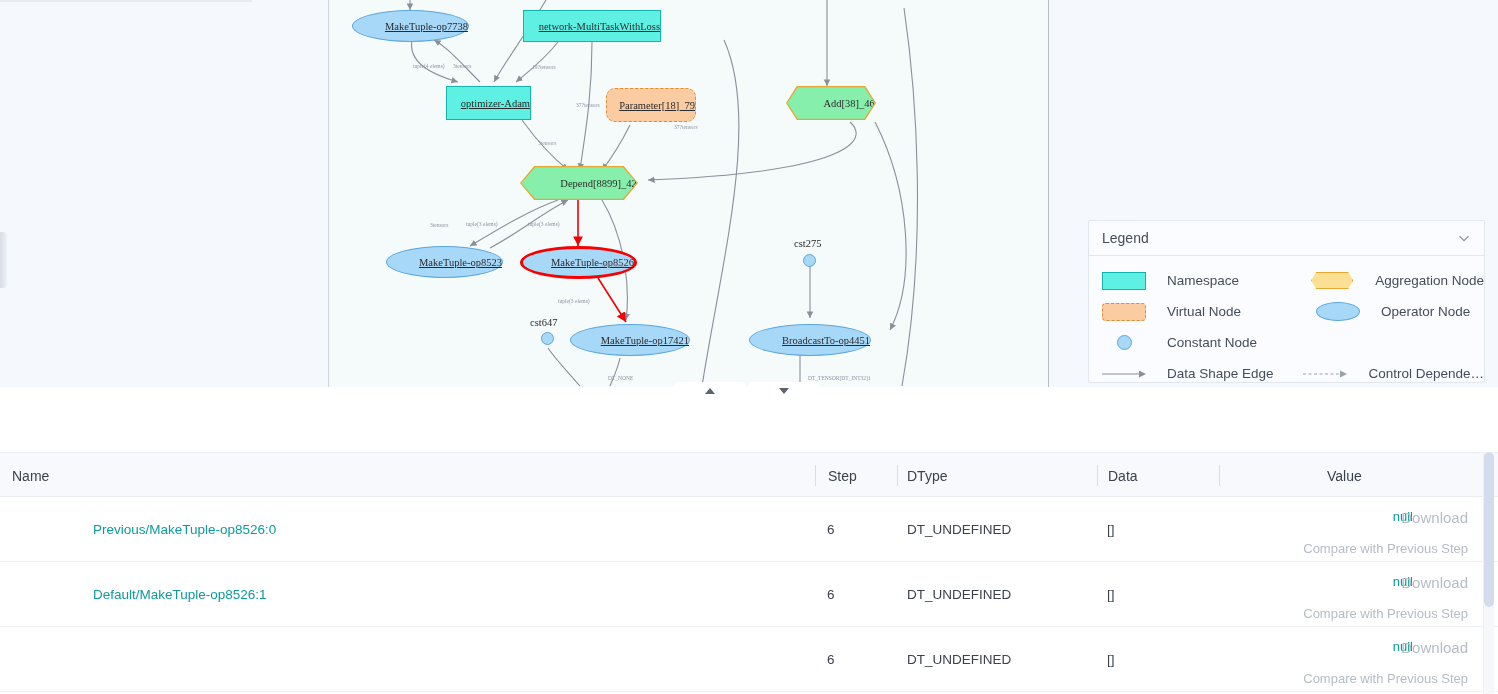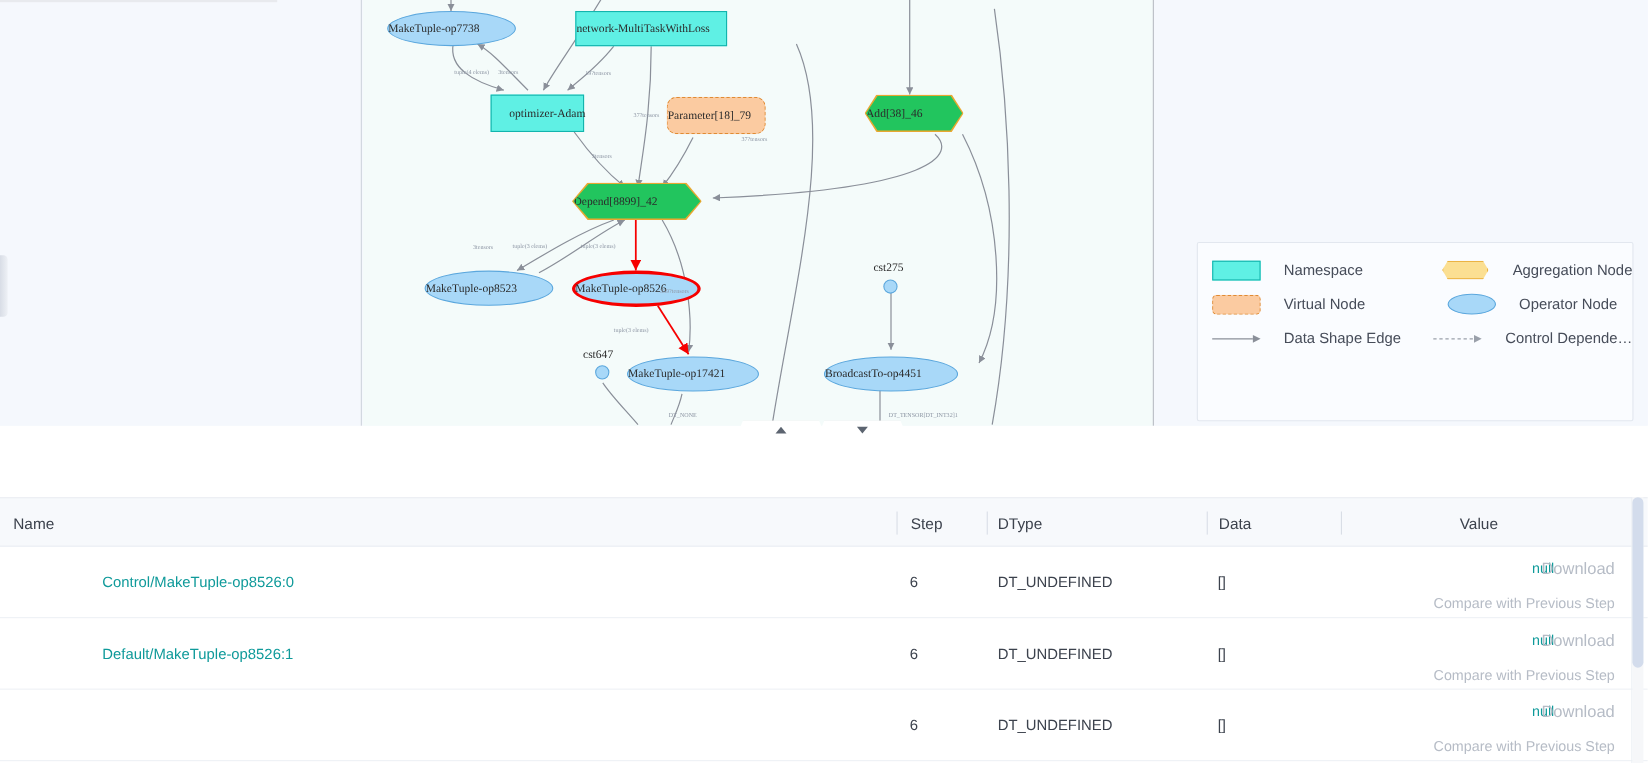--- a/index.html
+++ b/index.html
@@ -39,32 +39,32 @@
   .graph-right-pane {
     position: absolute; left: 1050px; top: 0; width: 448px; height: 387px;
     background: #f5f8fd;
   }
   .top-teal-bar {
     position: absolute; left: 852px; top: -10px; width: 118px; height: 12px;
     border: 2px solid #00a5a7; border-top: none; background: #fff;
   }
 
   
-  .node { position: absolute; display: flex; align-items: center; justify-content: flex-start;
-          font-family: "Liberation Serif", serif; color: #2b2b2b; white-space: nowrap; }
+  .node { position: absolute; display: flex; align-items: center; justify-content: flex-end;
+          font-family: "Liberation Serif", serif; color: #2b2b2b; white-space: nowrap; text-decoration: underline; }
   .n-op { background: #a8d8f8; border: 1px solid #5ba7dd; border-radius: 50%; font-size: 10.5px; }
   .n-op.highlight { border: 3px solid #f60000; }
   .n-ns { background: #5ff0e4; border: 1px solid #13b4ad; font-size: 10.5px; }
   .n-virtual { background: #fbcba1; border: 1.5px dashed #e08b34; border-radius: 9px; font-size: 10.5px; }
   .n-agg-wrap { position: absolute; }
   .n-agg-border { position:absolute; inset:0;
            background: #e8a830;
            clip-path: polygon(12% 0, 88% 0, 100% 50%, 88% 100%, 12% 100%, 0 50%); }
   .n-agg-fill { position:absolute; inset:1.3px;
-           background: #22c55e; display:flex; align-items:center; justify-content:flex-start;
+           background: #86efac; display:flex; align-items:center; justify-content:flex-end;
            clip-path: polygon(12% 0, 88% 0, 100% 50%, 88% 100%, 12% 100%, 0 50%);
            font-family:"Liberation Serif",serif; font-size:10.5px; color:#2b2b2b; }
   .n-const { position: absolute; width: 13px; height: 13px; border-radius: 50%;
              background: #a8d8f8; border: 1px solid #5ba7dd; }
   .const-label { position: absolute; font-family:"Liberation Serif",serif; font-size: 10.5px; color:#2b2b2b; }
   .edge-label { position:absolute; font-family:"Liberation Serif",serif; font-size:5.5px; color:#8c95a3; white-space:nowrap;}
 
   
   .pager { position: absolute; left: 668px; top: 382px; width: 158px; height: 24px; }
   .pager-btn { position:absolute; top:0; width: 84px; height: 18px; background: #fff;
@@ -262,20 +262,26 @@
     <div class="pager">
       <div class="pager-btn up">
         <div class="tri up"></div>
       </div>
       <div class="pager-btn down">
         <div class="tri down"></div>
       </div>
     </div>
 
     <div class="legend">
+      <div class="legend-head">
+        <div class="legend-title">Legend</div>
+        <svg class="legend-chev" viewBox="0 0 16 16">
+          <path d="M3 6 L8 11 L13 6" fill="none" stroke="#8a929e" stroke-width="1.4"></path>
+        </svg>
+      </div>
       <div class="legend-body">
 
         <div class="legend-row">
           <div class="legend-item">
             <div class="legend-swatch">
                 <div class="sw-ns"></div>
               </div>
             <div class="legend-label">Namespace</div>
           </div>
           <div class="legend-item second">
@@ -294,20 +300,28 @@
             <div class="legend-label">Virtual Node</div>
           </div>
           <div class="legend-item second">
             <div class="legend-swatch">
                 <div class="sw-operator"></div>
               </div>
             <div class="legend-label">Operator Node</div>
           </div>
         </div>
 
+        <div class="legend-row">
+          <div class="legend-item">
+            <div class="legend-swatch">
+                <div class="sw-const"></div>
+              </div>
+            <div class="legend-label">Constant Node</div>
+          </div>
+        </div>
 
         <div class="legend-row">
           <div class="legend-item">
             <div class="legend-swatch">
               <svg width="46" height="10">
                 <line x1="1" y1="5" x2="38" y2="5" stroke="#8a8f99" stroke-width="1.2"></line>
                 <path d="M38,1.5 L45,5 L38,8.5 z" fill="#8a8f99"></path>
               </svg>
             </div>
             <div class="legend-label">Data Shape Edge</div>
@@ -342,21 +356,21 @@
       <div class="th" style="left:828px;">Step</div>
       <div class="col-div" style="left:897px;"></div>
       <div class="th" style="left:907px;">DType</div>
       <div class="col-div" style="left:1097px;"></div>
       <div class="th" style="left:1108px;">Data</div>
       <div class="col-div" style="left:1219px;"></div>
       <div class="th" style="left:1327px;">Value</div>
     </div>
 
     <div class="trow">
-      <div class="cell cell-link" style="left:93px;">Control/MakeTuple-op8526:0</div>
+      <div class="cell cell-link" style="left:93px;">Previous/MakeTuple-op8526:0</div>
       <div class="cell" style="left:827px;">6</div>
       <div class="cell" style="left:907px;">DT_UNDEFINED</div>
       <div class="cell" style="left:1107px;">[]</div>
       <div class="val-null" style="top:12px;">null</div>
       <div class="val-dl" style="top:12px;">Download</div>
       <div class="val-cmp" style="top:44px;">Compare with Previous Step</div>
     </div>
 
     <div class="trow">
       <div class="cell cell-link" style="left:93px;">Default/MakeTuple-op8526:1</div>

